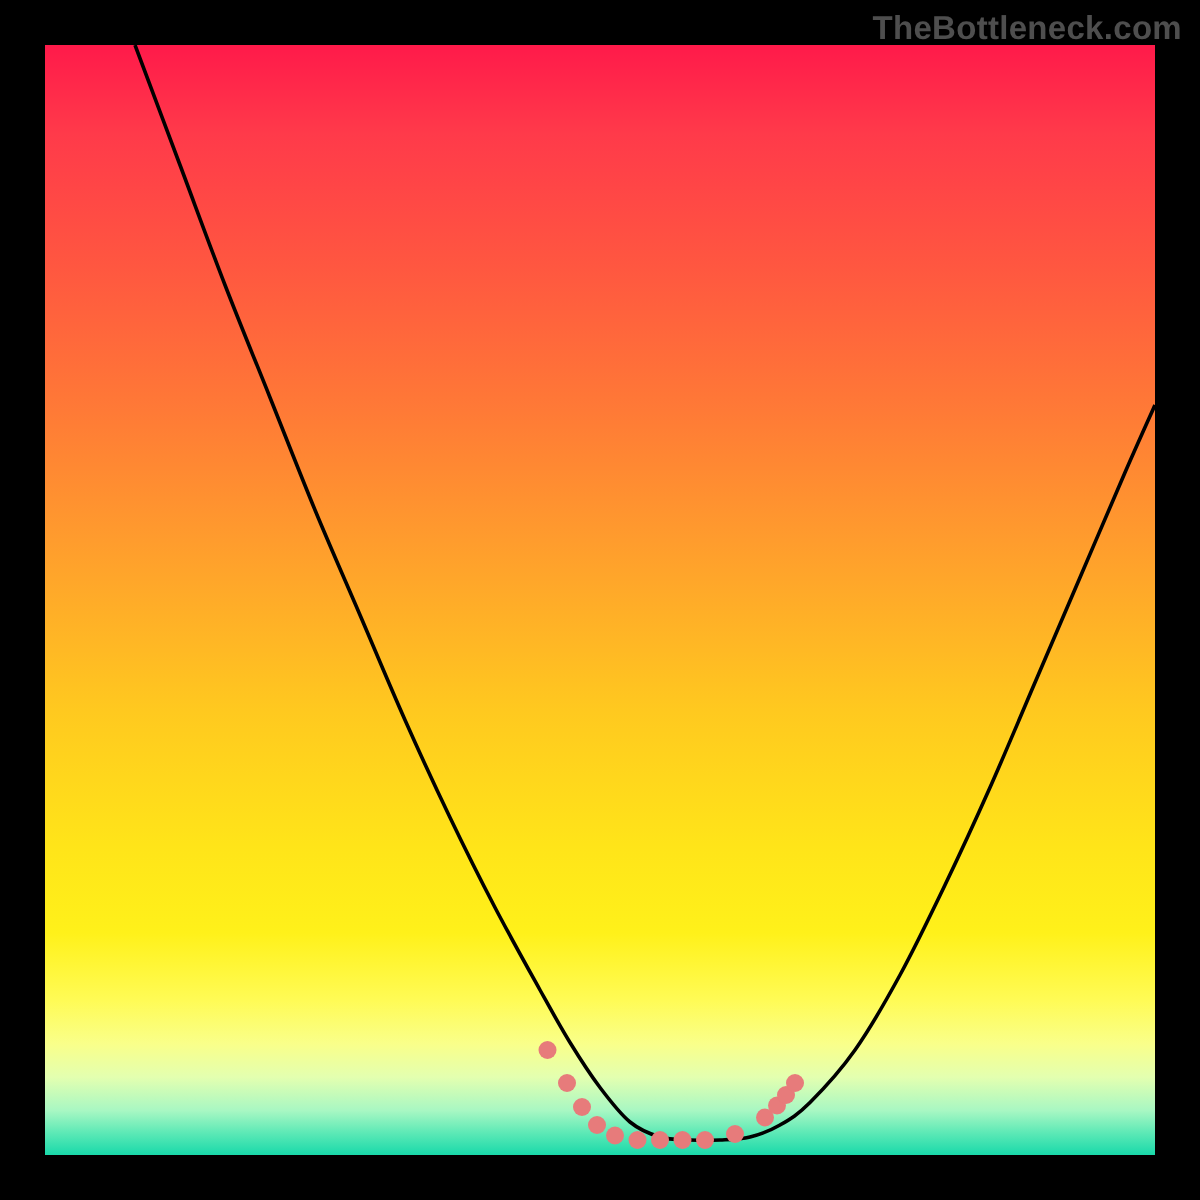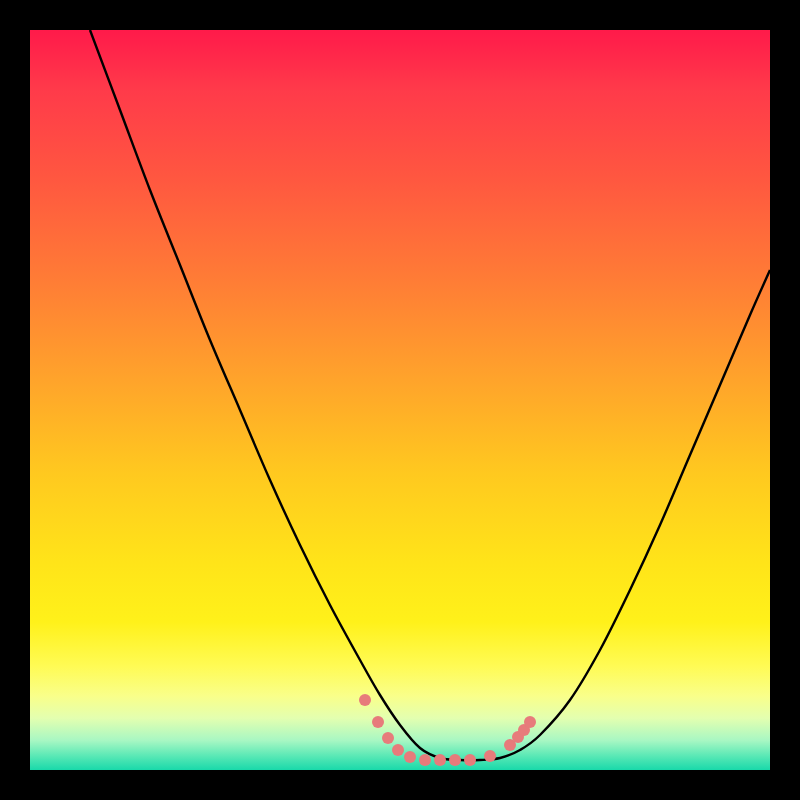--- a/index.html
+++ b/index.html
@@ -70,20 +70,21 @@
     width: 740px;
     height: 740px;
     z-index: 4;
   }
 </style>
 </head>
 <body>
 
 <div class="frame">
 
+  <div class="watermark">TheBottleneck.com</div>
 
   <div class="plot-area">
     <div class="gradient-bg"></div>
 
     <svg class="curve" viewBox="0 0 740 740" preserveAspectRatio="none">
       <path id="curve-path" d="M 60 0 C 65 13.333333333333334, 80 53.33333333333333, 90 80 C 100 106.66666666666667, 110 134.16666666666666, 120 160 C 130 185.83333333333334, 140 210, 150 235 C 160 260, 170 285.8333333333333, 180 310 C 190 334.1666666666667, 200 356.6666666666667, 210 380 C 220 403.3333333333333, 230 427.5, 240 450 C 250 472.5, 260 494.1666666666667, 270 515 C 280 535.8333333333334, 290 555.8333333333334, 300 575 C 310 594.1666666666666, 321.6666666666667 615, 330 630 C 338.3333333333333 645, 343.3333333333333 654.1666666666666, 350 665 C 356.6666666666667 675.8333333333334, 363.3333333333333 686.1666666666666, 370 695 C 376.6666666666667 703.8333333333334, 383.3333333333333 712.5, 390 718 C 396.6666666666667 723.5, 403.3333333333333 726, 410 728 C 416.6666666666667 730, 423.3333333333333 729.6666666666666, 430 730 C 436.6666666666667 730.3333333333334, 443.3333333333333 730.3333333333334, 450 730 C 456.6666666666667 729.6666666666666, 463.3333333333333 729.6666666666666, 470 728 C 476.6666666666667 726.3333333333334, 483.3333333333333 723.8333333333334, 490 720 C 496.6666666666667 716.1666666666666, 501.6666666666667 713.3333333333334, 510 705 C 518.3333333333334 696.6666666666666, 530 684.1666666666666, 540 670 C 550 655.8333333333334, 560 638.3333333333334, 570 620 C 580 601.6666666666666, 590 580.8333333333334, 600 560 C 610 539.1666666666666, 620 517.5, 630 495 C 640 472.5, 650 448.3333333333333, 660 425 C 670 401.6666666666667, 680 378.3333333333333, 690 355 C 700 331.6666666666667, 711.6666666666666 304.1666666666667, 720 285 C 728.3333333333334 265.8333333333333, 736.6666666666666 247.5, 740 240" fill="none" stroke="#000000" stroke-width="2.4"></path>
     </svg>
 
     <svg class="markers" viewBox="0 0 740 740" preserveAspectRatio="none">
       <g id="marker-group">

